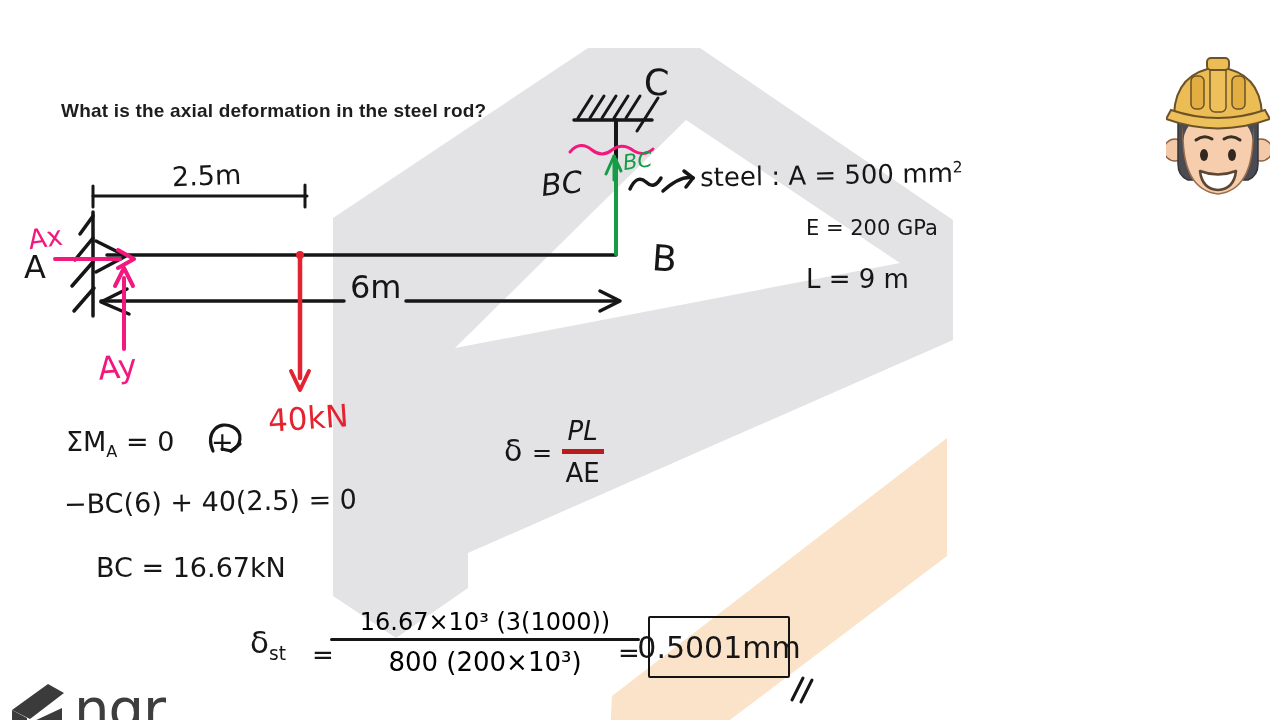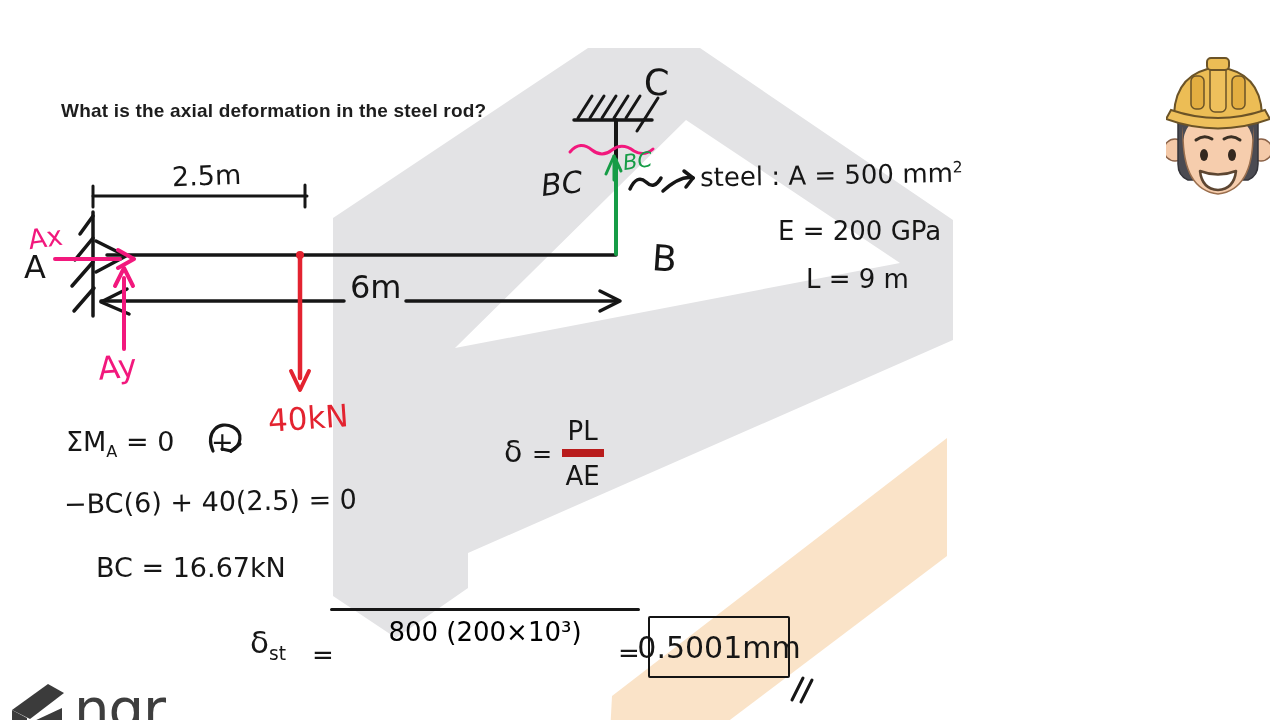--- a/index.html
+++ b/index.html
@@ -13,21 +13,21 @@
   .pink{color:#f2187d}
   .red{color:#e32330}
   .greenink{color:#169c46}
   .sub{font-size:.6em;vertical-align:-0.35em;}
   .sup{font-size:.6em;vertical-align:.6em;}
   .frac{position:absolute;text-align:center;}
   .frac .num{padding:0 8px 2px 8px;}
   .frac .bar{border-top:3.5px solid #161616;border-radius:2px;}
   .frac .den{padding-top:6px;}
   .minifrac{display:inline-block;text-align:center;vertical-align:middle;}
-  .minifrac .num{padding:0 6px 3px 6px;border-bottom:8px solid #b91c1c;}
+  .minifrac .num{padding:0 6px 3px 6px;border-bottom:5px solid #b91c1c;font-style:italic;}
   .minifrac .den{padding-top:4px;}
   .answer-box{position:absolute;left:648px;top:568px;width:138px;height:58px;
               border:2.5px solid #141414;border-radius:2px;display:flex;align-items:center;
               justify-content:center;font-size:30px;color:#161616;background:transparent;}
   .logo-text{position:absolute;left:74px;top:628px;font-size:56px;color:#3e3e3e;
              font-family:"DejaVu Sans",sans-serif;font-weight:400;letter-spacing:-1px;}
   .logo-sub{position:absolute;left:56px;top:697px;font-size:12px;color:#5c5c5c;letter-spacing:4px;
             font-family:Liberation Sans, sans-serif;}
   .bottom-bar{position:absolute;left:0;top:712px;width:1277px;height:8px;background:#0c0c0c;
               border-top:1px solid #c9c9c9;}
@@ -134,21 +134,21 @@
   <div class="lbl red" style="left:268px;top:352px;font-size:31px;transform:rotate(-4deg)">40kN</div>
   <div class="lbl pink" style="left:28px;top:174px;font-size:27px;transform:rotate(-8deg)">Ax</div>
   <div class="lbl pink" style="left:98px;top:300px;font-size:32px;transform:rotate(-5deg)">Ay</div>
   <div class="lbl" style="left:24px;top:200px;font-size:32px">A</div>
   <div class="lbl" style="left:652px;top:190px;font-size:36px;transform:rotate(4deg)">B</div>
   <div class="lbl" style="left:644px;top:14px;font-size:36px;transform:rotate(3deg)">C</div>
   <div class="lbl" style="left:541px;top:118px;font-size:30px;transform:rotate(-6deg);font-style:italic">BC</div>
   <div class="lbl greenink" style="left:623px;top:101px;font-size:21px;transform:rotate(-8deg);font-style:italic">BC</div>
 
   <div class="lbl" style="left:700px;top:112px;font-size:26px;transform:rotate(-1deg)"><span>steel : A = 500 mm</span><span class="sup">2</span></div>
-  <div class="lbl" style="left:778px;top:168px;font-size:26px">E = 200 GPa</div>
+  <div class="lbl" style="left:806px;top:168px;font-size:21px">E = 200 GPa</div>
   <div class="lbl" style="left:806px;top:216px;font-size:26px">L = 9 m</div>
 
   <div class="lbl" style="left:66px;top:378px;font-size:27px">
     <span>ΣM</span><span class="sub">A</span>
     <span>= 0</span>
     <span style="margin-left:28px">+</span>
   </div>
   <div class="lbl" style="left:64px;top:438px;font-size:27px;transform:rotate(-1deg)">−BC(6) + 40(2.5) = 0</div>
   <div class="lbl" style="left:96px;top:504px;font-size:27px">BC = 16.67kN</div>
 
@@ -156,20 +156,21 @@
     <span>δ</span>
     <span style="font-size:24px">=</span>
     <span class="minifrac"><span class="num" style="display:block;font-size:26px">PL</span><span class="den" style="display:block;font-size:26px">AE</span></span>
   </div>
 
   <div class="lbl" style="left:250px;top:576px;font-size:31px">
     <span>δ</span><span class="sub">st</span>
   </div>
   <div class="lbl" style="left:312px;top:592px;font-size:26px">=</div>
   <div class="frac" style="left:330px;top:560px;width:310px">
+    <div class="num" style="font-size:24px">16.67×10³ (3(1000))</div>
     <div class="bar"></div>
     <div class="den" style="font-size:26px">800 (200×10³)</div>
   </div>
   <div class="lbl" style="left:618px;top:590px;font-size:26px">=</div>
   <div class="answer-box">
     <span>0.5001mm</span>
   </div>
 
   <svg class="abs" style="left:10px;top:632px" width="64" height="72" viewBox="0 0 64 72">
     <path d="M2,30 L38,4 L54,13 L20,39 Z" fill="#3b3b3b"></path>

